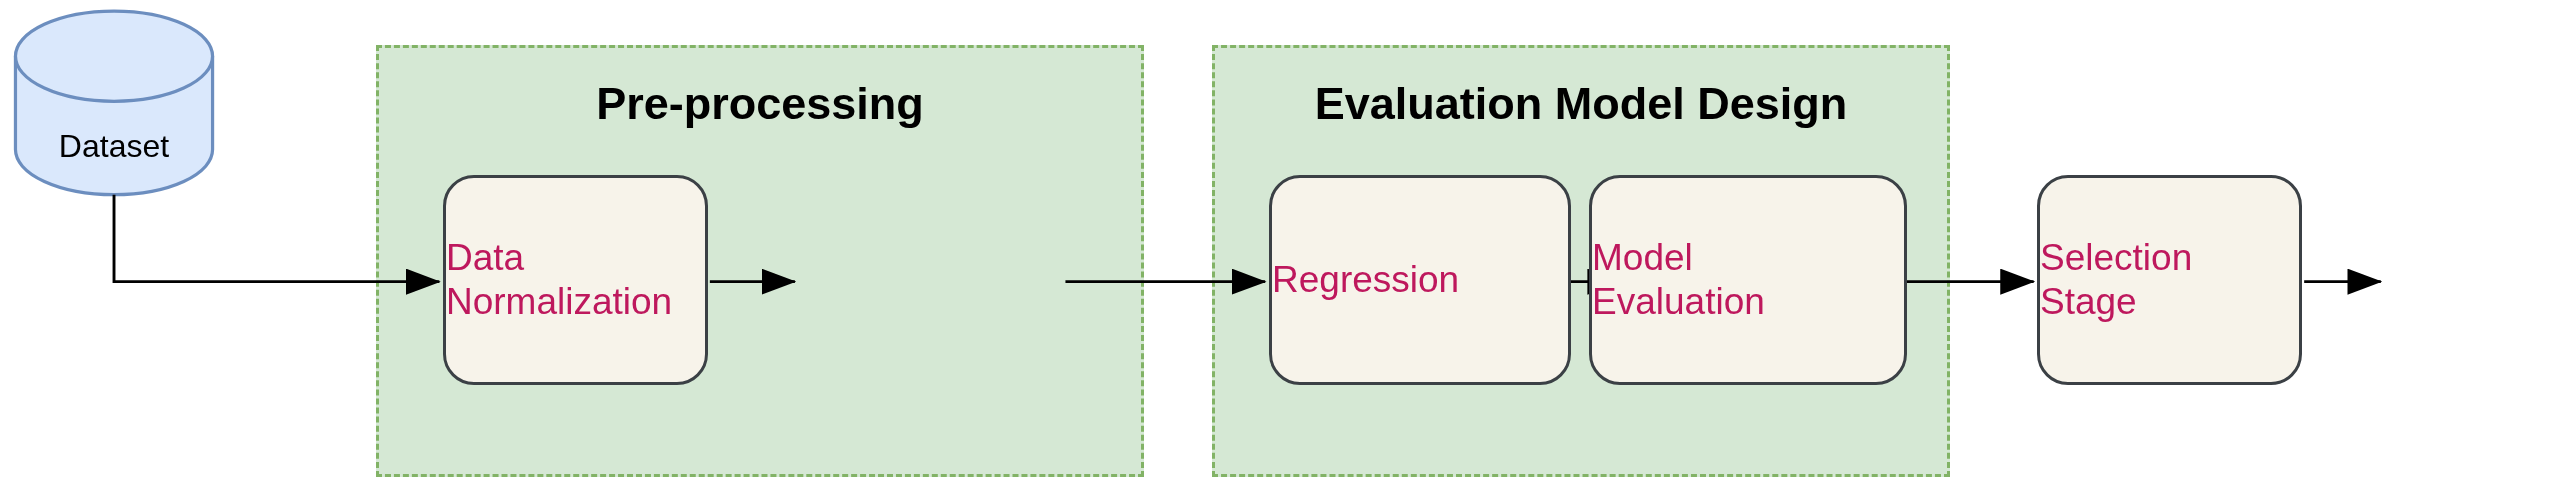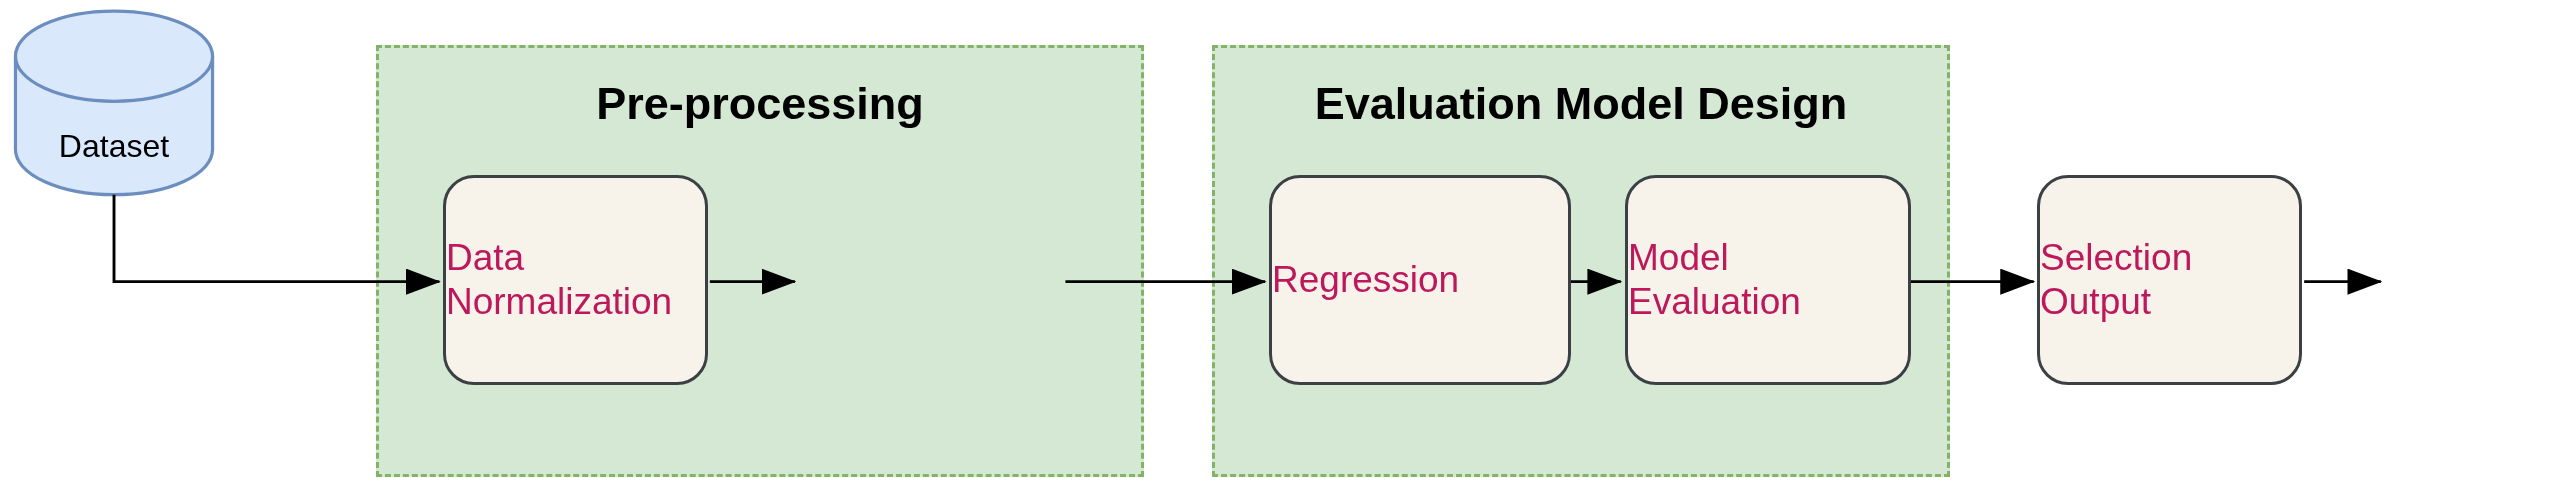--- a/index.html
+++ b/index.html
@@ -56,21 +56,21 @@
     justify-content:center;
     z-index:3;
     font-size:37px;
     line-height:44px;
     color:#be185d;
     text-align:center;
   }
   #node-data-normalization{left:443px;}
   #node-variable-selection{left:799px;}
   #node-regression-methods{left:1269px;width:302px;}
-  #node-model-evaluation{left:1625px;width:286px;}
+  #node-model-evaluation{left:1589px;width:318px;}
   #node-decision-stage{left:2037px;}
 
   .node span{display:block;}
 
   
   .cyl-label{
     position:absolute;
     left:15.5px;
     top:126px;
     width:197px;
@@ -139,20 +139,20 @@
     <span>Regression</span>
   </div>
 
   <div class="node" id="node-model-evaluation">
     <span>Model</span>
     <span>Evaluation</span>
   </div>
 
   <div class="node" id="node-decision-stage">
     <span>Selection</span>
-    <span>Output</span>
+    <span>Stage</span>
   </div>
 
   <div class="output-label">
   </div>
 
 </div>
 
 
 </body></html>

